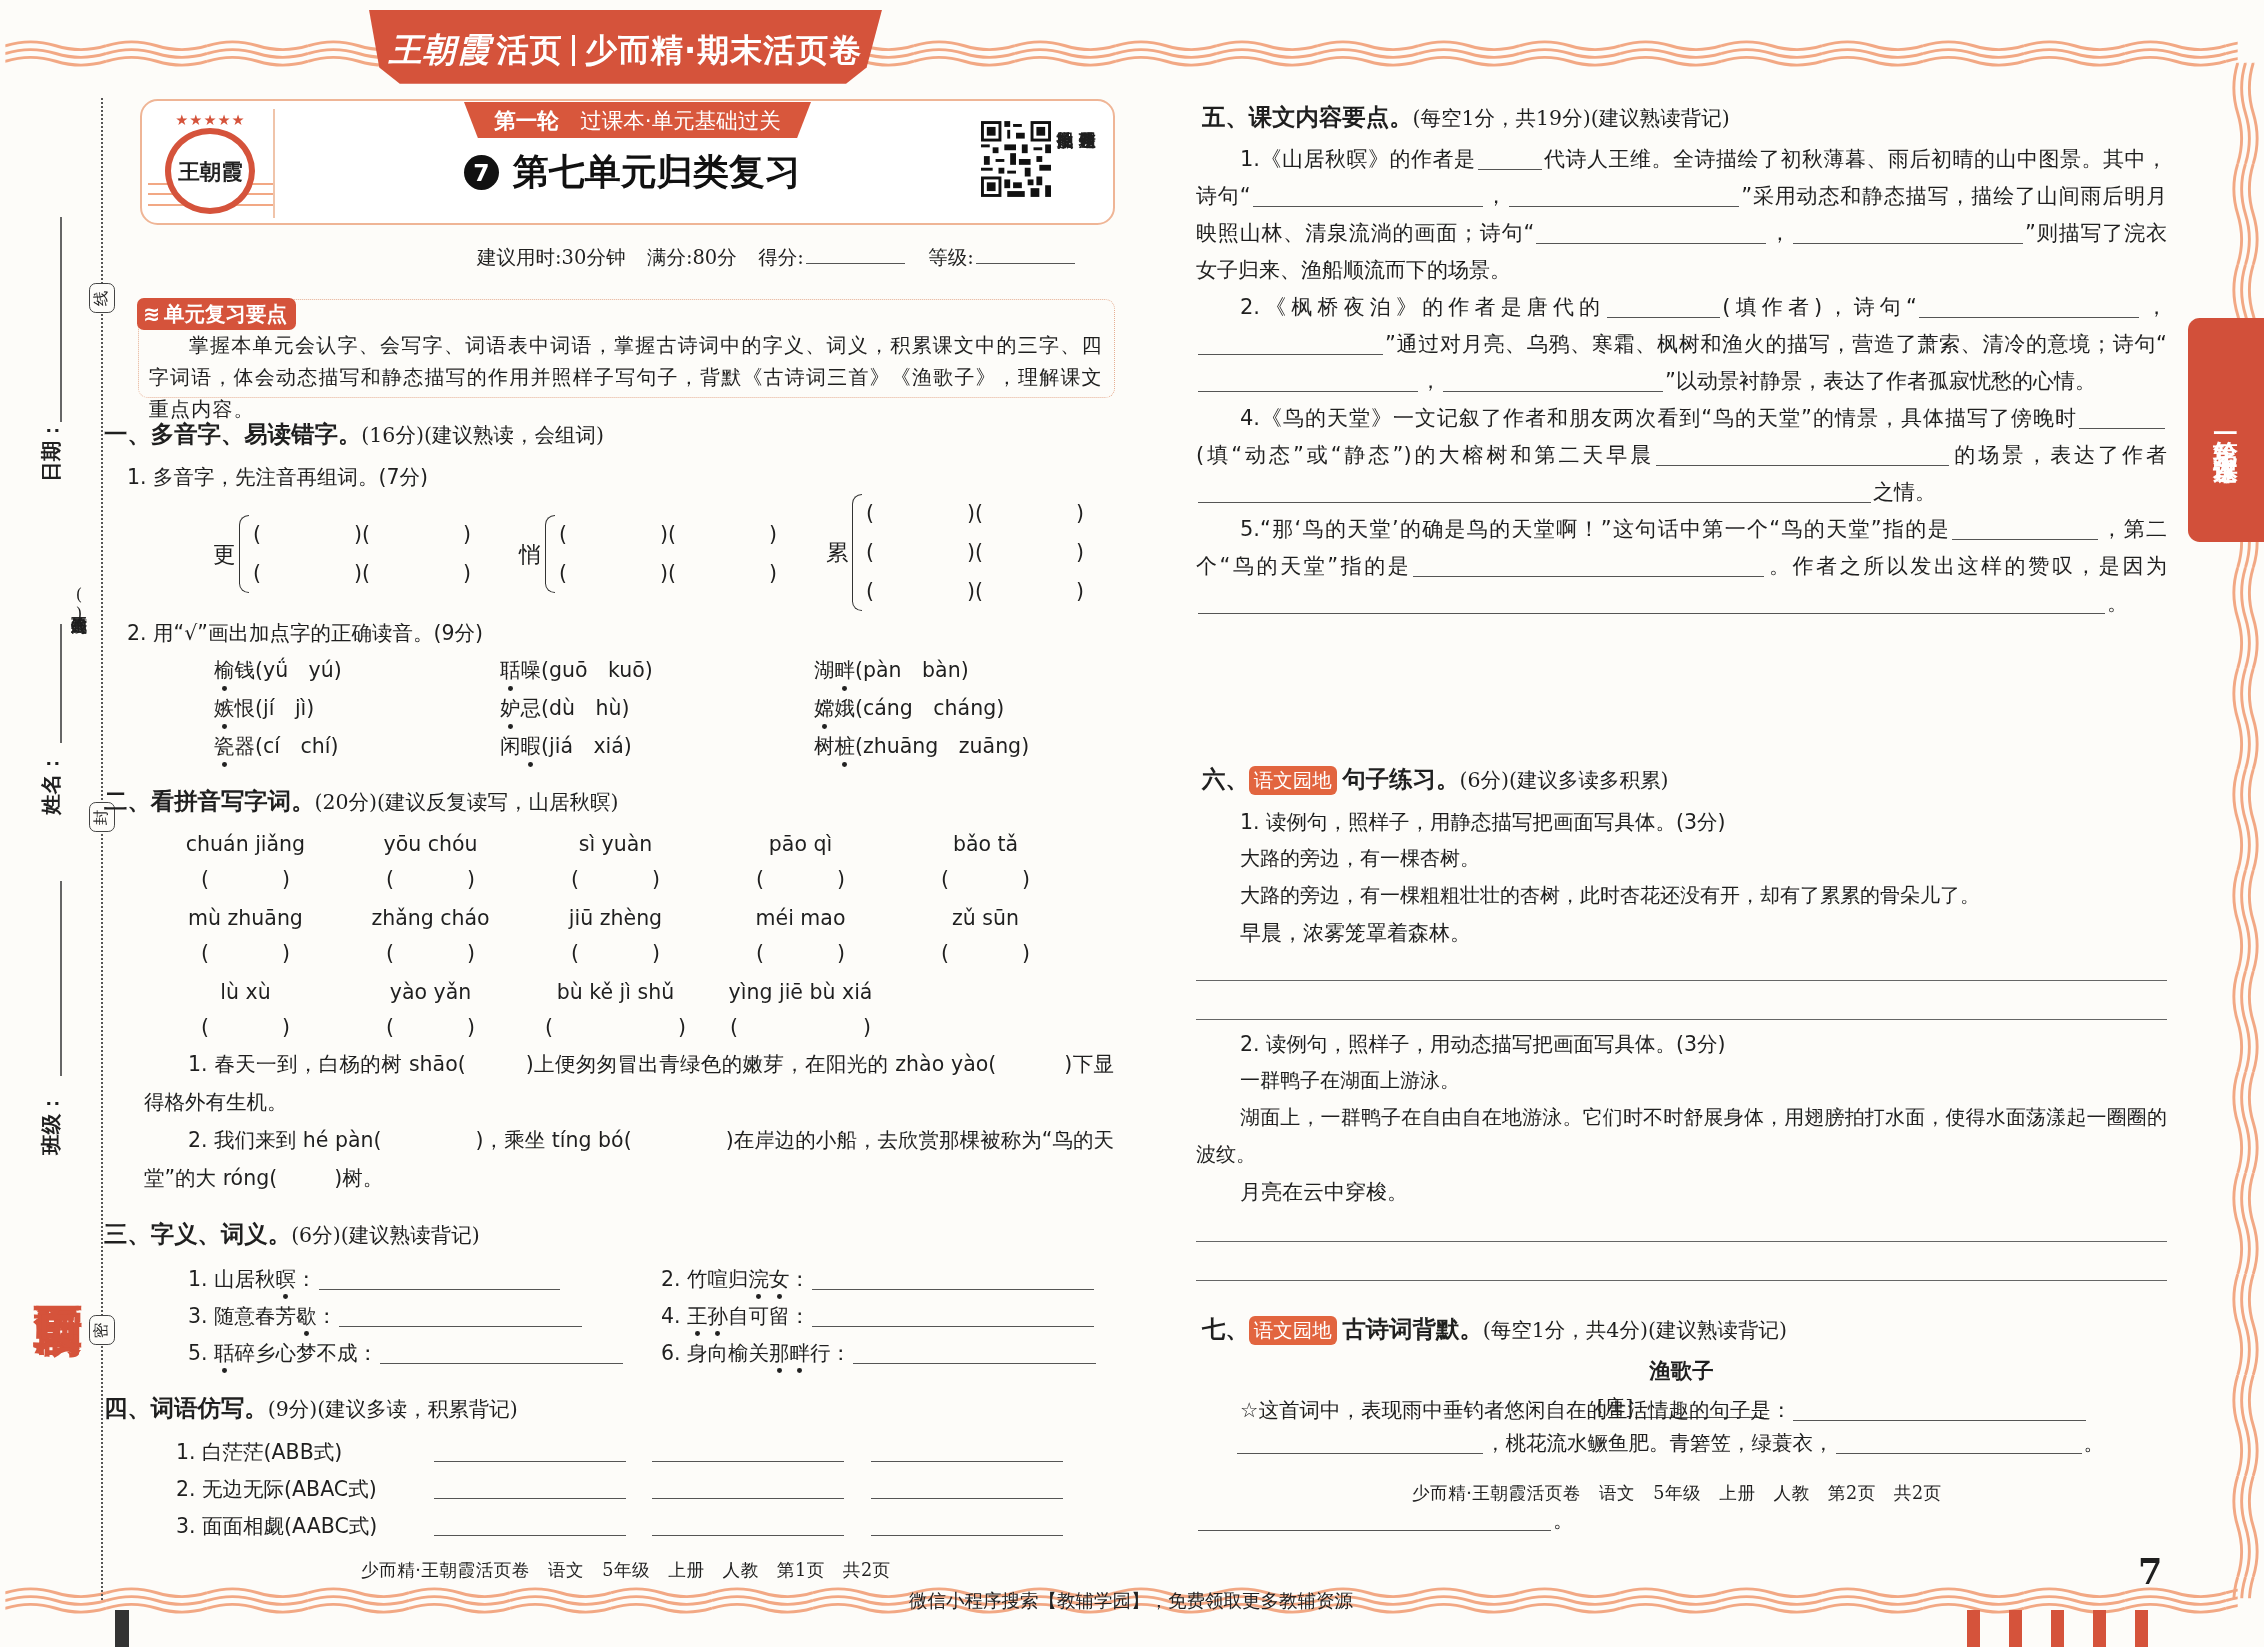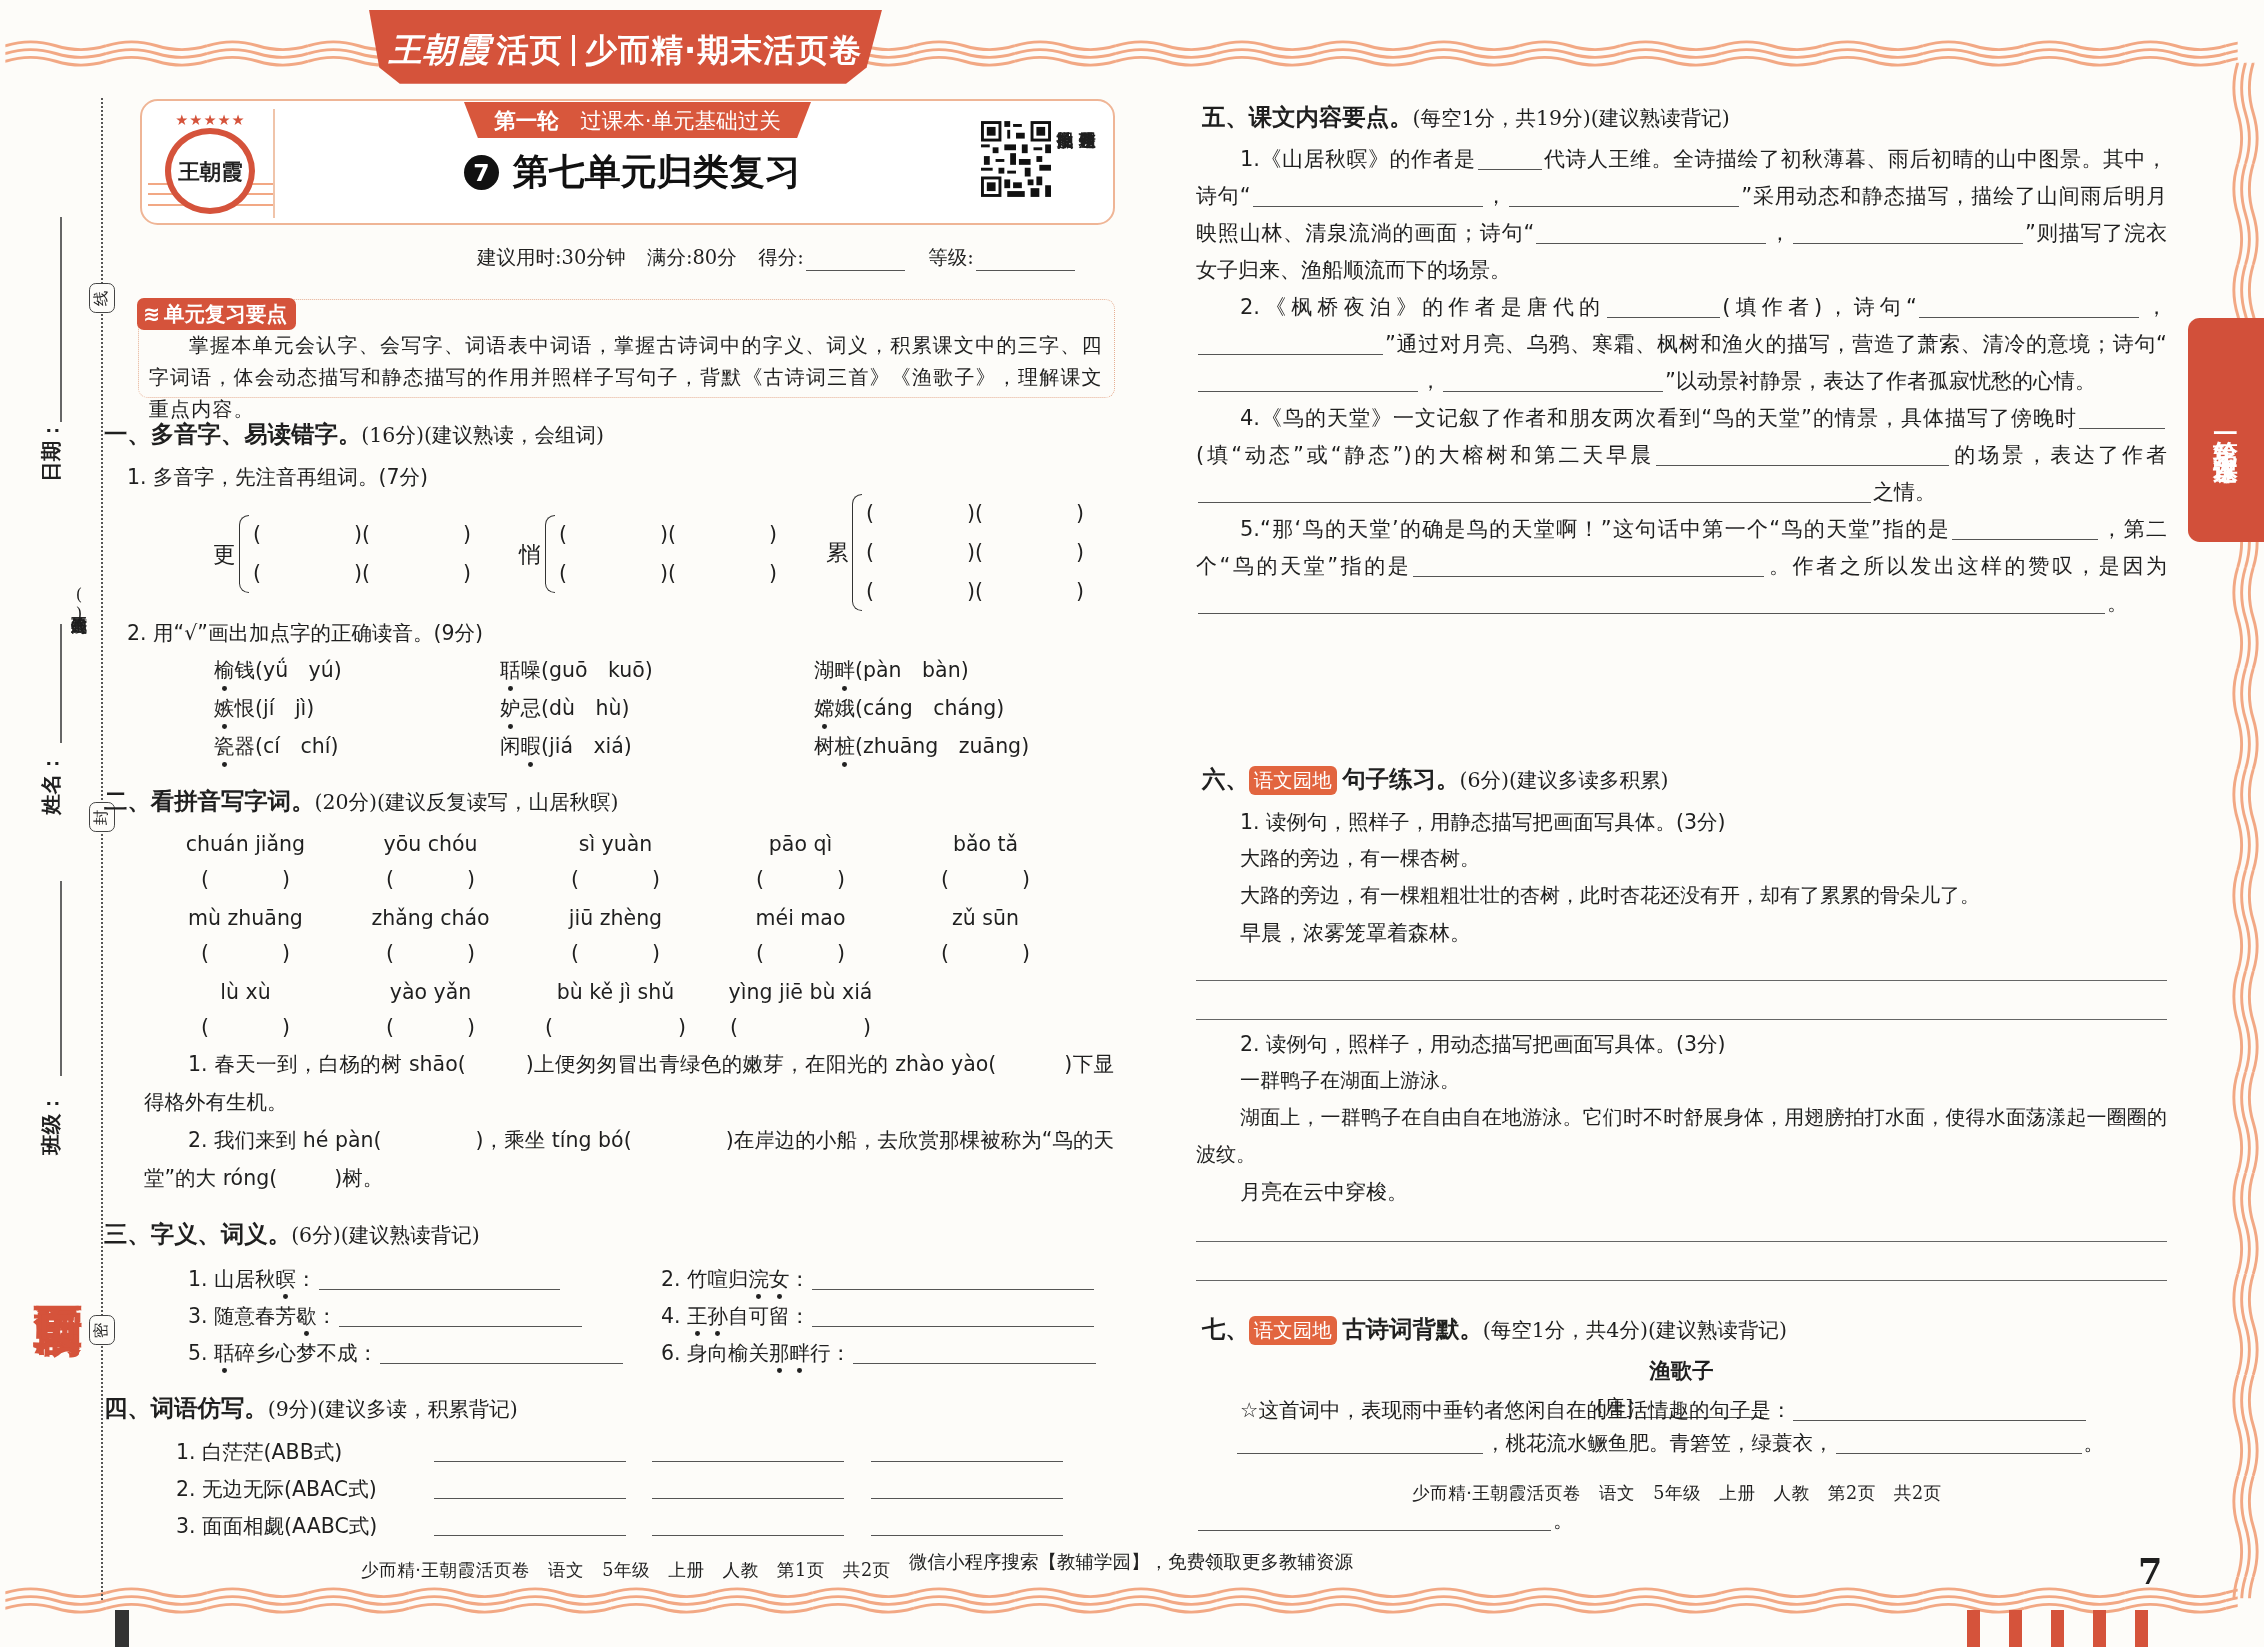--- a/index.html
+++ b/index.html
@@ -24,21 +24,21 @@
 .logo-stripes::after{content:"";position:absolute;left:0;right:0;top:7.8px;border-top:2.9px solid #f2a884}
 .logo-div{left:131px;top:7.8px;width:1.5px;height:109px;background:#f0c4aa}
 .sub-banner{left:322px;top:1px;width:347px;height:36px;background:#d8573c;clip-path:polygon(0 0,100% 0,96% 100%,4% 100%);color:#fff;font-size:21.5px;display:flex;align-items:center;justify-content:center;gap:21.5px}
 .sub-banner b{font-weight:bold}
 .title{left:322px;top:47px;display:flex;align-items:center;gap:13.7px;font-weight:bold;font-size:36px;color:#111}
 .num-badge{width:35px;height:35px;border-radius:50%;background:#111;color:#fff;font-size:23.4px;display:flex;align-items:center;justify-content:center}
 .qr{left:839px;top:19.5px;width:70px;height:76px}
 .qr-cap{left:913px;top:17.6px;display:flex;gap:2.9px;font-weight:bold;font-size:16.6px;line-height:19.5px}
 .qr-cap div{writing-mode:vertical-rl;text-orientation:upright}
 
-.meta{left:477px;top:244px;font-family:"DejaVu Serif",serif;font-size:19.5px;display:flex;align-items:flex-end;gap:0;white-space:nowrap}
+.meta{left:477px;top:244px;font-family:"DejaVu Serif",serif;font-size:19.5px;display:flex;gap:0;white-space:nowrap}
 .meta .gap{display:inline-block;width:21.5px}
 
 .review{left:138px;top:299px;width:977px;height:99px;border:1.6px dotted #e6ae93;border-radius:9.8px}
 .review-tag{left:-2px;top:-2px;background:#d5533b;color:#fff;font-weight:bold;font-size:20.5px;padding:2px 8.8px 2px 5.9px;border-radius:6.8px;display:flex;align-items:center;gap:3.9px}
 .review-text{left:9.8px;top:29px;width:954px;font-family:"DejaVu Serif",serif;font-size:20px;line-height:32px;text-indent:2em;letter-spacing:1.2px;text-align:justify}
 
 .st{font-weight:bold;font-size:23.4px;white-space:nowrap}
 .st .pts,.st .hint{font-weight:normal;font-family:"DejaVu Serif",serif;font-size:20.5px}
 .tag-yw{display:inline-block;background:#e2653f;color:#fff;font-weight:normal;font-size:19.5px;padding:1px 4.9px;border-radius:5.9px;margin:0 5.9px 0 0}
 .q{font-size:20.5px;white-space:nowrap}
@@ -395,14 +395,14 @@
 <div class="abs" style="left:2188px;top:318px;width:76px;height:224px;background:#d2503a;border-radius:11.7px 0 0 11.7px;display:flex;flex-direction:column;align-items:center;justify-content:center;gap:17.6px;color:#fff;font-weight:bold;font-size:24.4px">
   <div style="writing-mode:vertical-rl;text-orientation:upright;line-height:29px">第一轮</div>
   <div style="writing-mode:vertical-rl;text-orientation:upright;line-height:29px">过课本</div>
 </div>
 
 <div class="abs" style="left:1967px;top:1610px;width:12.7px;height:37px;background:#d5533b"></div>
 <div class="abs" style="left:2009px;top:1610px;width:12.7px;height:37px;background:#d5533b"></div>
 <div class="abs" style="left:2051px;top:1610px;width:12.7px;height:37px;background:#d5533b"></div>
 <div class="abs" style="left:2093px;top:1610px;width:12.7px;height:37px;background:#d5533b"></div>
 <div class="abs" style="left:2135px;top:1610px;width:12.7px;height:37px;background:#d5533b"></div>
-<div class="abs" style="left:741px;top:1549px;width:780px;text-align:center;font-size:18.5px;color:#222">微信小程序搜索【教辅学园】，免费领取更多教辅资源</div>
+<div class="abs" style="left:741px;top:1588px;width:780px;text-align:center;font-size:18.5px;color:#222">微信小程序搜索【教辅学园】，免费领取更多教辅资源</div>
 
 
 </body></html>

